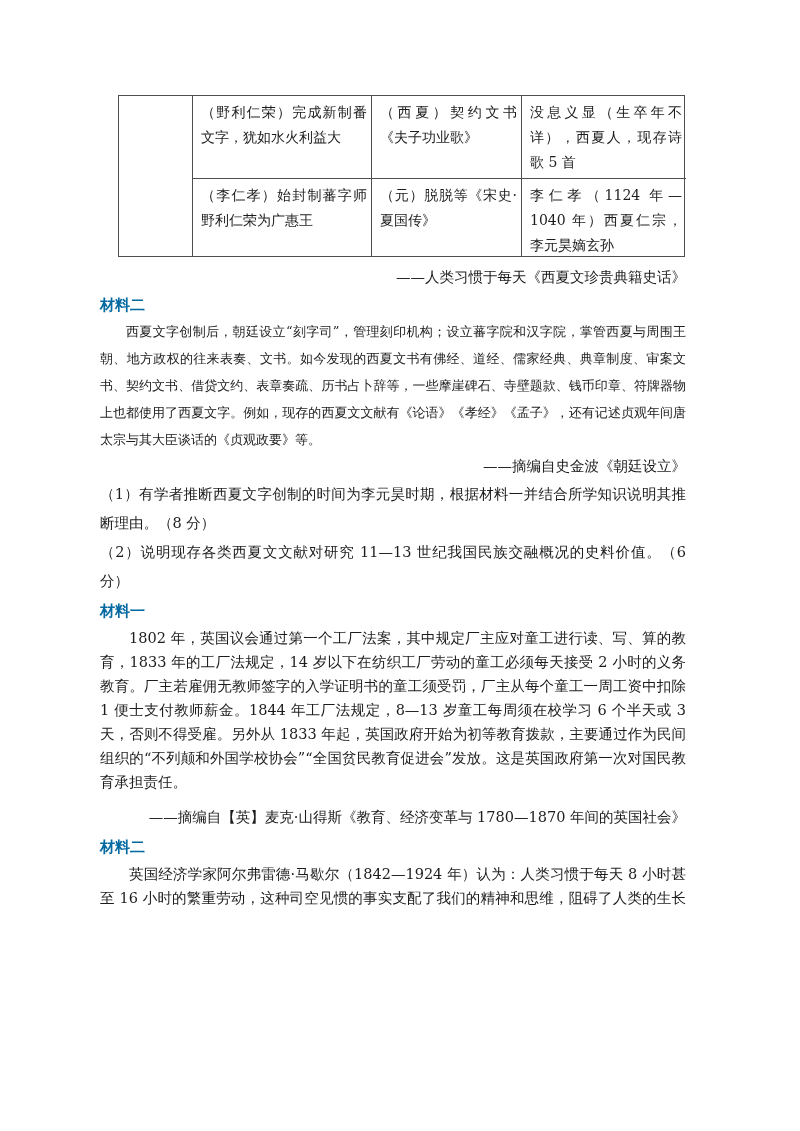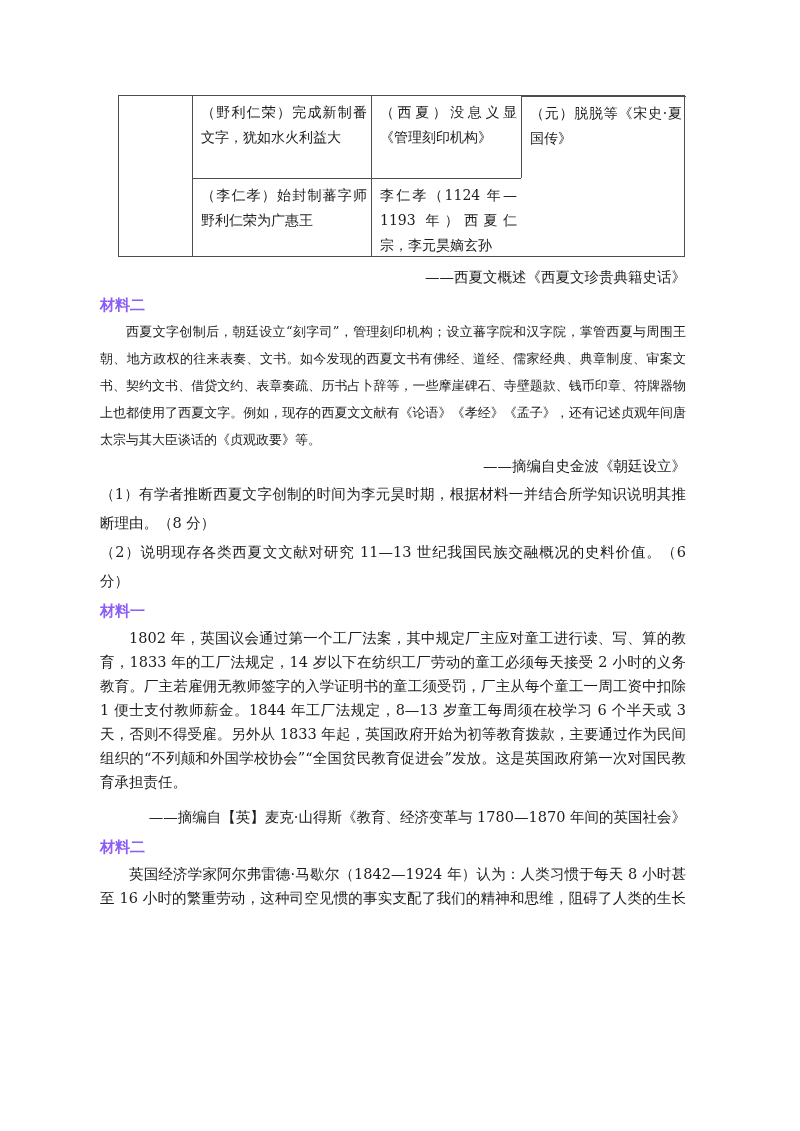--- a/index.html
+++ b/index.html
@@ -46,21 +46,21 @@
     font-size: 14.5px;
     line-height: 27px;
     text-align: right;
   }
   .attr.first { margin-top: 7px; }
   .material-head {
     font-family: "Liberation Sans", "DejaVu Sans", sans-serif;
     font-weight: bold;
     font-size: 15px;
     line-height: 27px;
-    color: #8b5cf6;
+    color: #0369a1;
   }
   .para-m2 {
     font-size: 13px;
     line-height: 27px;
     text-align: justify;
     text-indent: 2em;
   }
   .q-line {
     font-size: 14.5px;
     line-height: 29px;
@@ -89,27 +89,28 @@
 </style>
 </head>
 <body>
 
 <div class="page">
   <div class="content">
 
     <div class="src-table">
       <div class="cell span-col"></div>
       <div class="cell bl">（野利仁荣）完成新制番文字，犹如水火利益大</div>
-      <div class="cell bl">（西夏）没息义显《管理刻印机构》</div>
+      <div class="cell bl">（西夏）契约文书《夫子功业歌》</div>
+      <div class="cell bl">没息义显（生卒年不详），西夏人，现存诗歌 5 首</div>
+      <div class="cell bl bt">（李仁孝）始封制蕃字师野利仁荣为广惠王</div>
       <div class="cell bl bt">（元）脱脱等《宋史·夏国传》</div>
-      <div class="cell bl bt">（李仁孝）始封制蕃字师野利仁荣为广惠王</div>
-      <div class="cell bl bt">李仁孝（1124 年—1193 年）西夏仁宗，李元昊嫡玄孙</div>
+      <div class="cell bl bt">李仁孝（1124 年—1040 年）西夏仁宗，李元昊嫡玄孙</div>
     </div>
 
-    <div class="attr first">——西夏文概述《西夏文珍贵典籍史话》</div>
+    <div class="attr first">——人类习惯于每天《西夏文珍贵典籍史话》</div>
 
     <div class="material-head">材料二</div>
     <div class="para-m2">西夏文字创制后，朝廷设立“刻字司”，管理刻印机构；设立蕃字院和汉字院，掌管西夏与周围王朝、地方政权的往来表奏、文书。如今发现的西夏文书有佛经、道经、儒家经典、典章制度、审案文书、契约文书、借贷文约、表章奏疏、历书占卜辞等，一些摩崖碑石、寺壁题款、钱币印章、符牌器物上也都使用了西夏文字。例如，现存的西夏文文献有《论语》《孝经》《孟子》，还有记述贞观年间唐太宗与其大臣谈话的《贞观政要》等。</div>
     <div class="attr">——摘编自史金波《朝廷设立》</div>
 
     <div class="q-line">（1）有学者推断西夏文字创制的时间为李元昊时期，根据材料一并结合所学知识说明其推断理由。（8 分）</div>
     <div class="q-line">（2）说明现存各类西夏文文献对研究 11—13 世纪我国民族交融概况的史料价值。（6 分）</div>
 
 
     <div class="material-head head-30">材料一</div>

